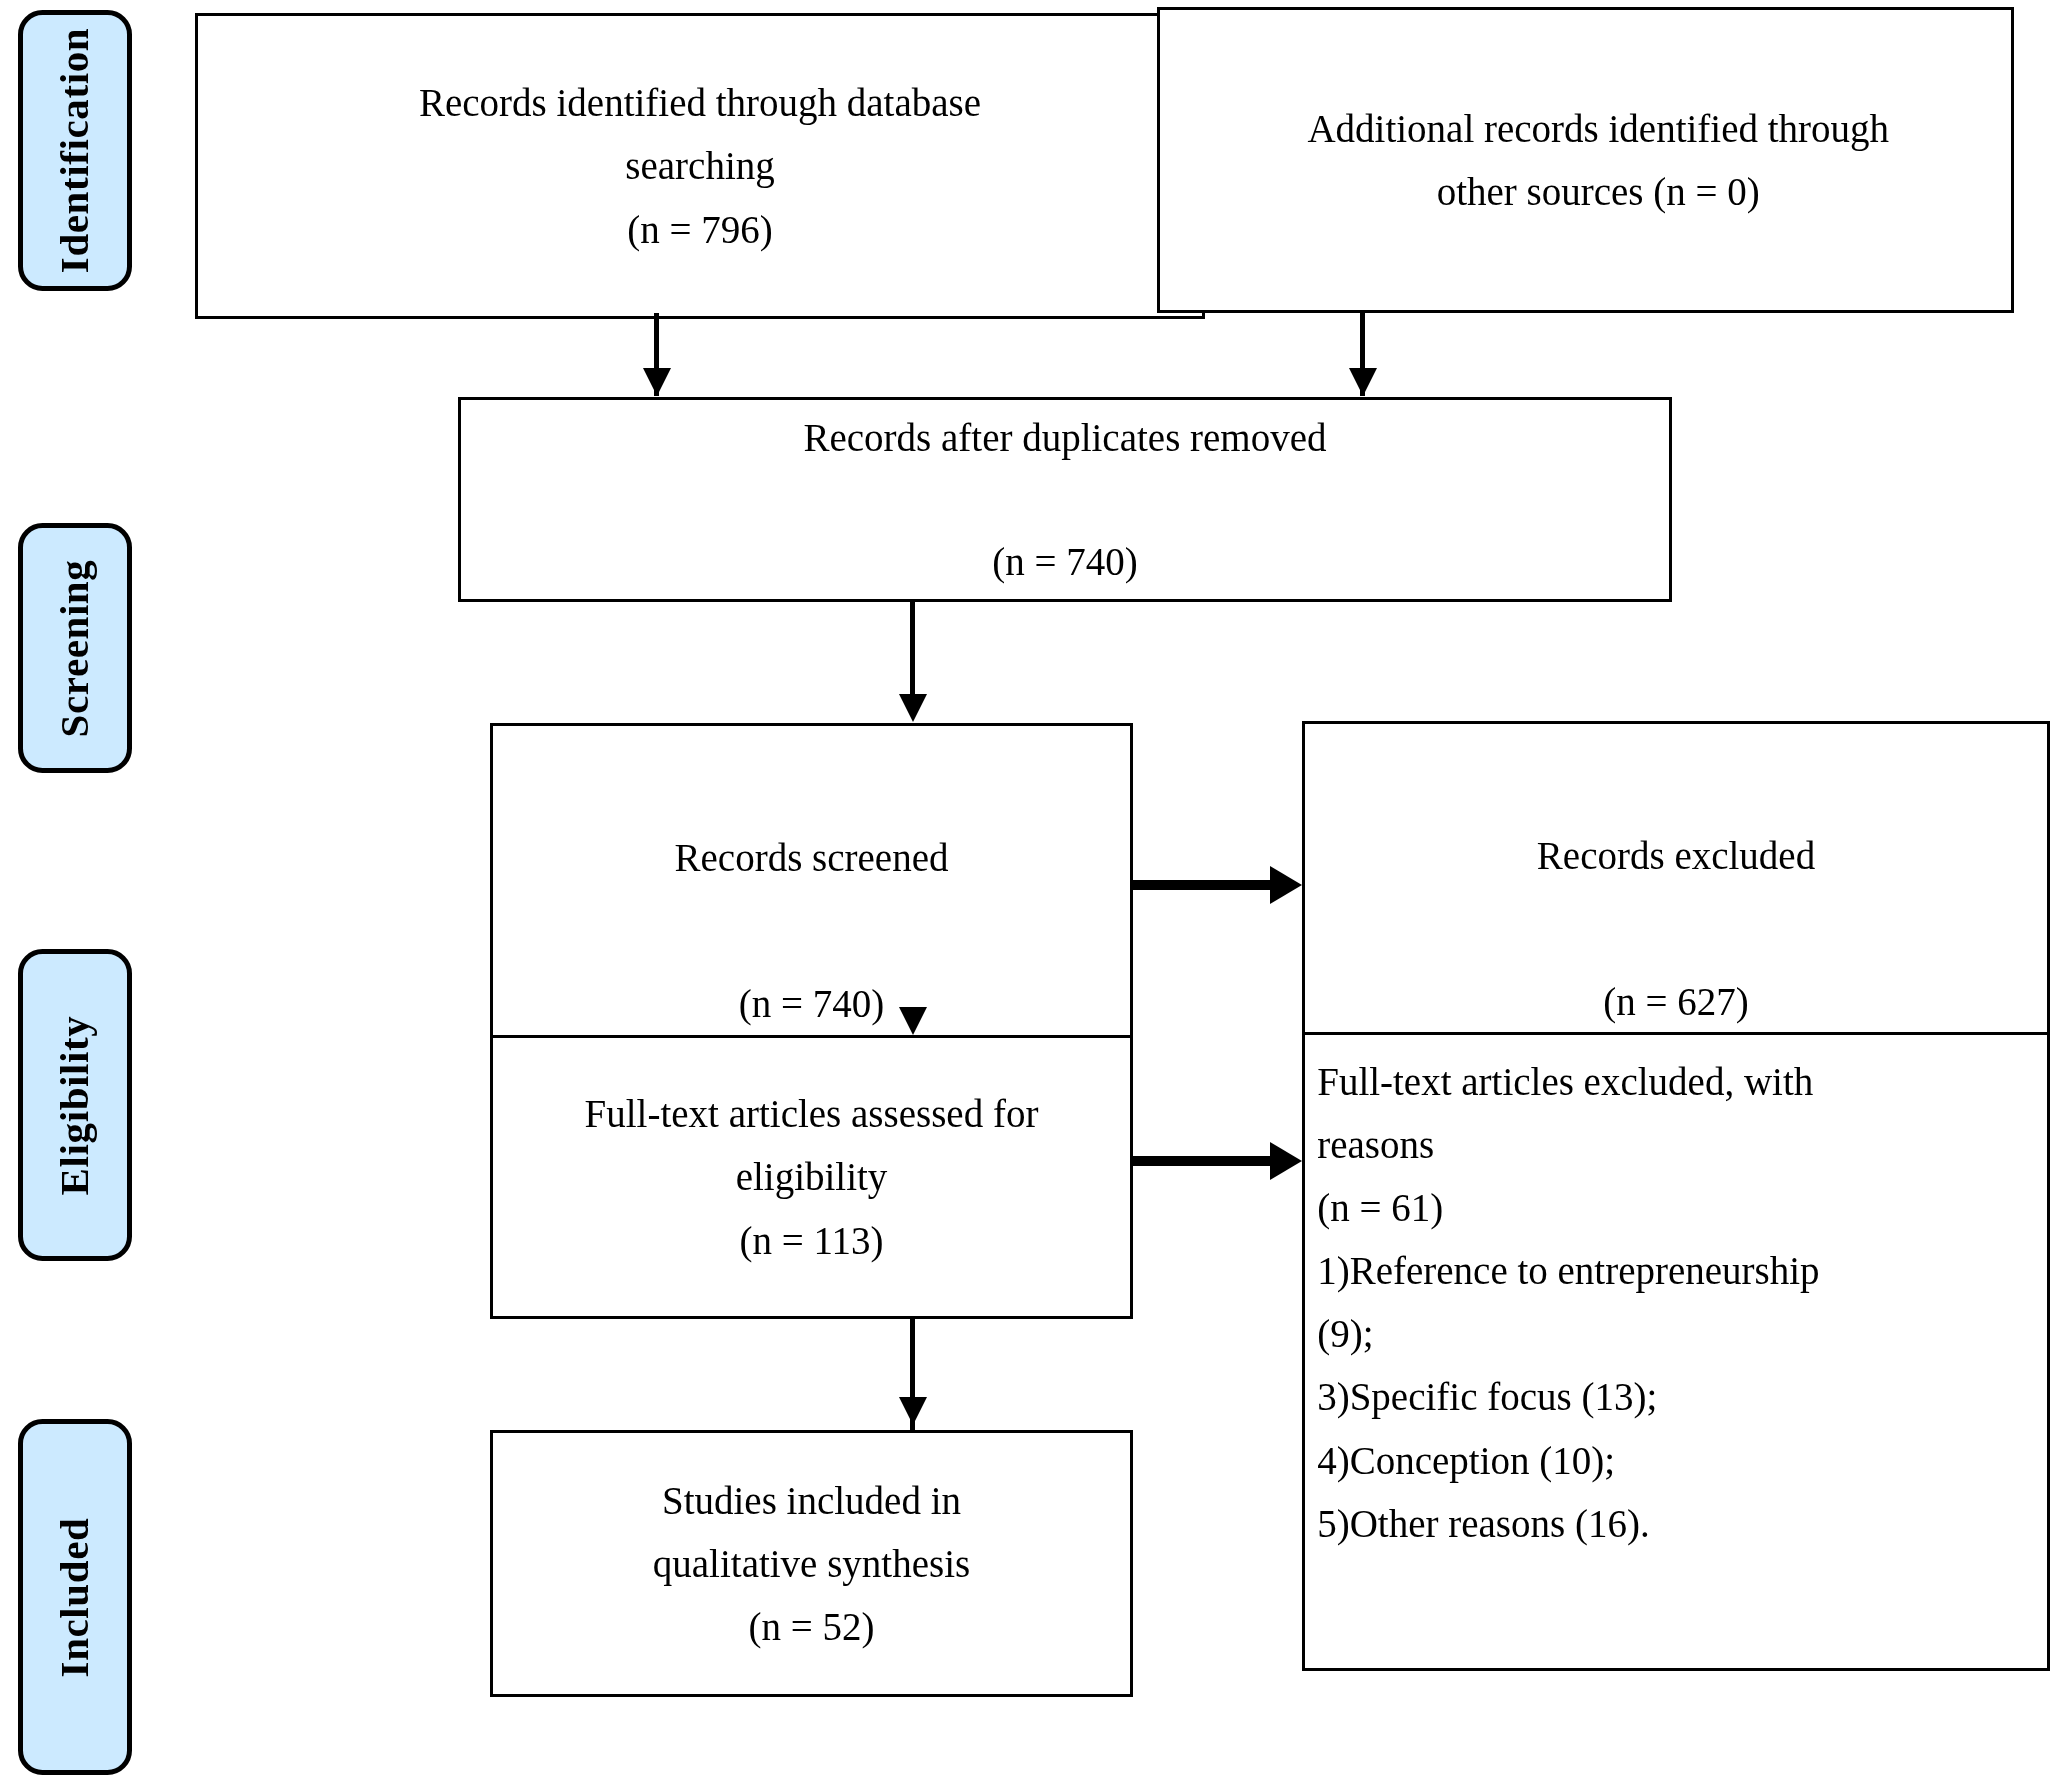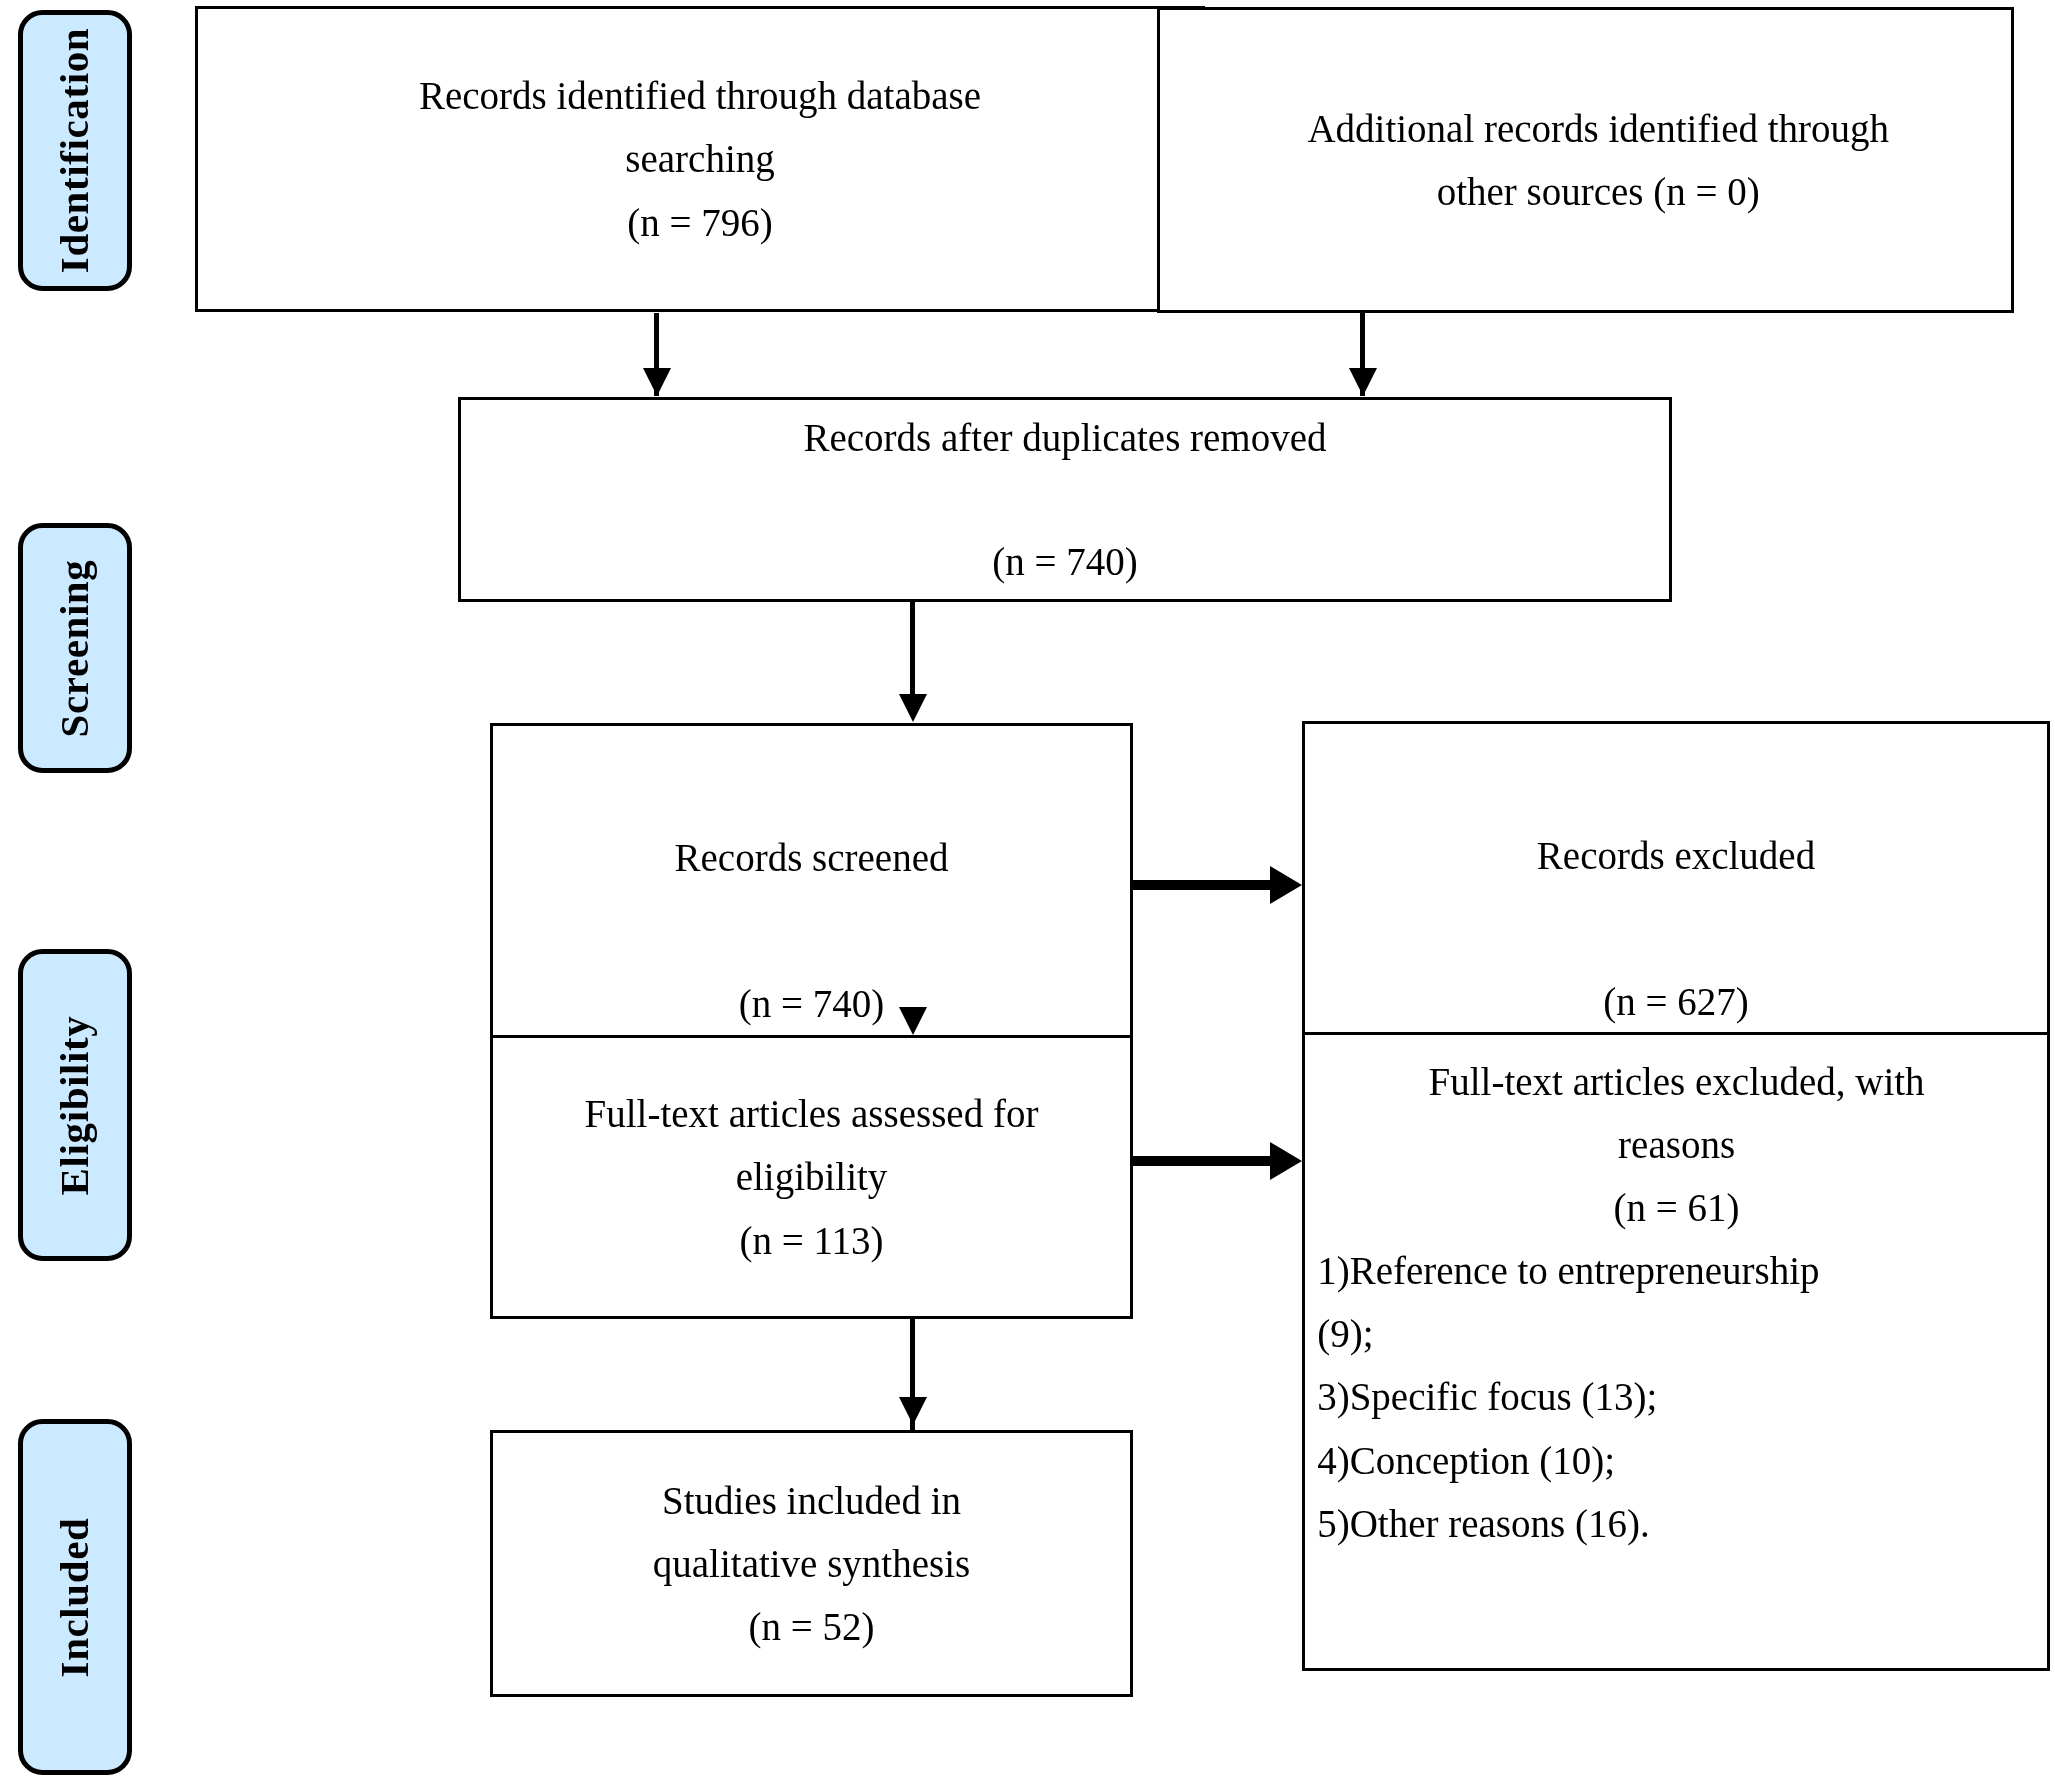--- a/index.html
+++ b/index.html
@@ -59,21 +59,21 @@
   
   .reasons-box {
     position: absolute;
     background: #ffffff;
     border: 3.9px solid #000000;
     box-sizing: border-box;
     font-size: 39px;
     line-height: 1.62;
     padding: 14.5px 11px 7.8px 12.2px;
   }
-  .reasons-box .centered { text-align: center; display: block; }
+  .reasons-box .centered { text-align: left; display: block; }
   .reasons-box .reason-item { text-align: left; display: block; }
 
   
   .v-line {
     position: absolute;
     width: 4.5px;
     background: #000000;
   }
   .h-line {
     position: absolute;
@@ -112,21 +112,21 @@
   </div>
 
   <div class="stage-pill" style="left:18px; top:949px; width:114px; height:312px;">
     <span class="stage-text">Eligibility</span>
   </div>
 
   <div class="stage-pill" style="left:18px; top:1419px; width:114px; height:356px;">
     <span class="stage-text">Included</span>
   </div>
 
-  <div class="flow-box" style="left:195px; top:6px; width:1010px; height:306px;font-family:Liberation Serif, serif;">
+  <div class="flow-box" style="left:195px; top:13px; width:1010px; height:306px;font-family:Liberation Serif, serif;">
     <span class="line">Records identified through database</span>
     <span class="line">searching</span>
     <span class="line">(n = 796)</span>
   </div>
 
   <div class="flow-box" style="left:1157px; top:6.7px; width:857px; height:306px;padding-left:40px;">
     <span class="line">Additional records identified through</span>
     <span class="line">other sources (n = 0)</span>
   </div>
 

